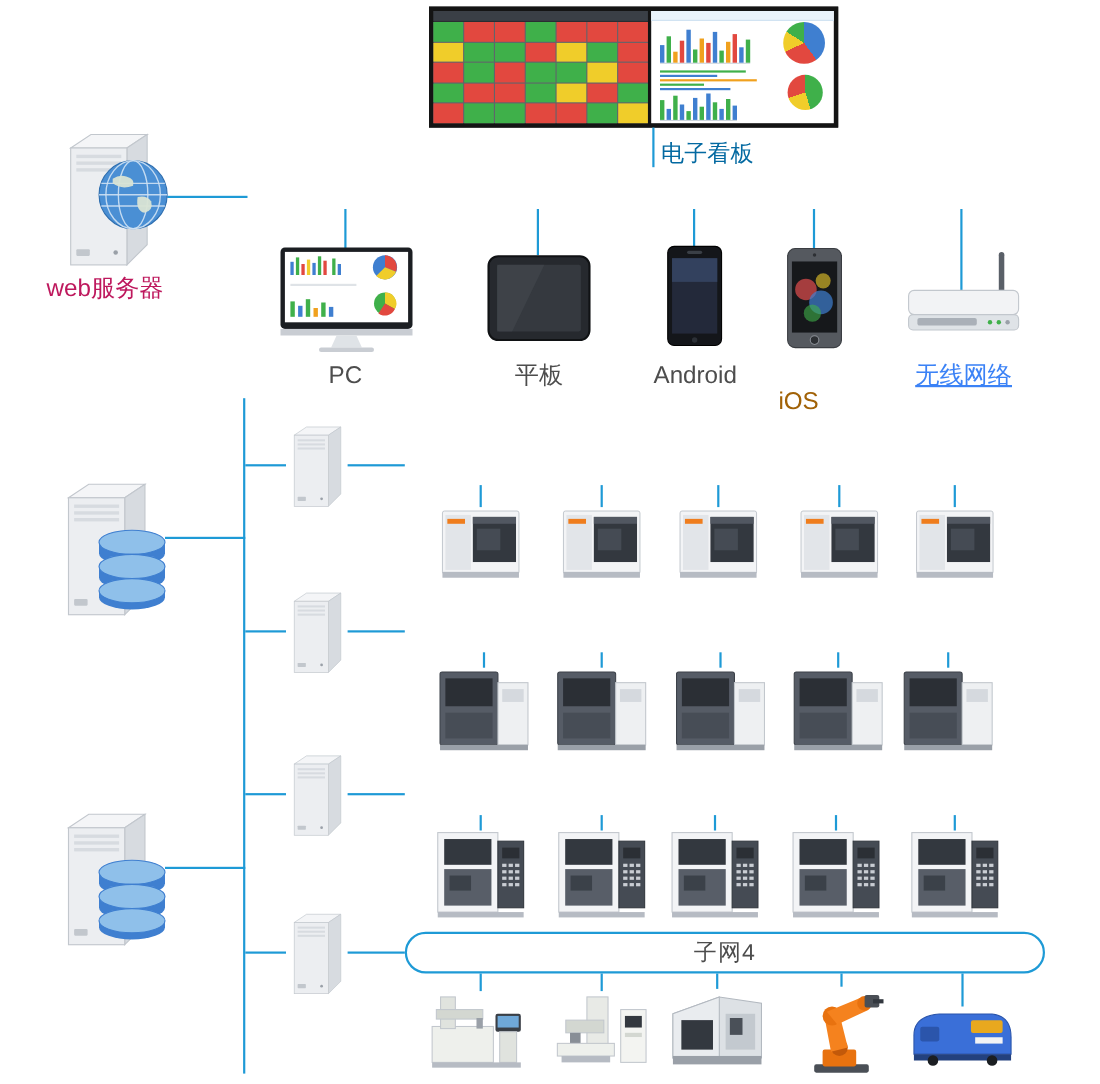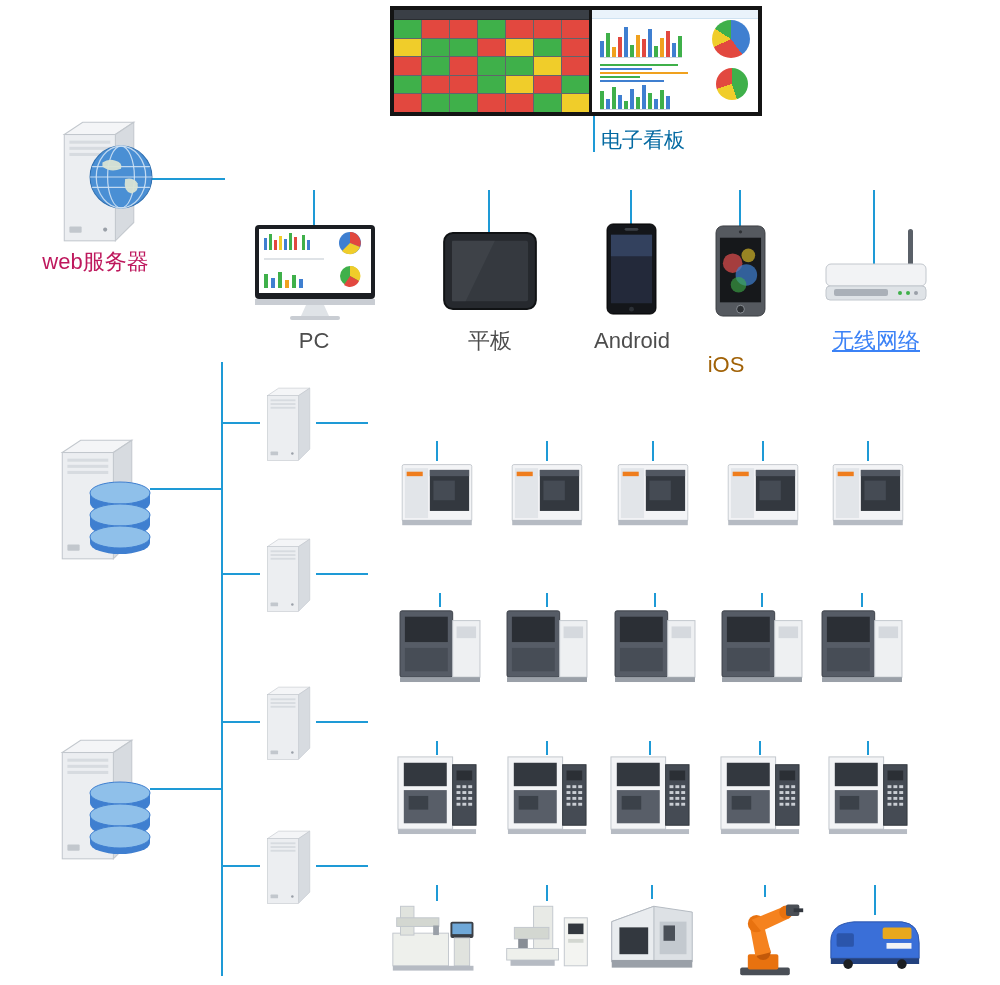--- a/index.html
+++ b/index.html
@@ -376,20 +376,23 @@
   <svg class="abs" style="left:260px; top:535px; width:56px; height:78px;">
       <use href="#sym-server"></use>
     </svg>
   <svg class="abs" style="left:260px; top:683px; width:56px; height:78px;">
       <use href="#sym-server"></use>
     </svg>
   <svg class="abs" style="left:260px; top:827px; width:56px; height:78px;">
       <use href="#sym-server"></use>
     </svg>
 
+  <div class="pill" style="left: 368px; top: 847px; width: 582px; height: 38px; border-color: rgb(30, 154, 214); color: rgb(77, 77, 77);">
+    <span>子网4</span>
+  </div>
 
   <div class="line" style="left: 436px; top: 441px; width: 2px; height: 20px; background: rgb(30, 154, 214);"></div>
   <div class="line" style="left: 546px; top: 441px; width: 2px; height: 20px; background: rgb(30, 154, 214);"></div>
   <div class="line" style="left: 652px; top: 441px; width: 2px; height: 20px; background: rgb(30, 154, 214);"></div>
   <div class="line" style="left: 762px; top: 441px; width: 2px; height: 20px; background: rgb(30, 154, 214);"></div>
   <div class="line" style="left: 867px; top: 441px; width: 2px; height: 20px; background: rgb(30, 154, 214);"></div>
   <svg class="abs" style="left:399px; top:461px; width:76px; height:66px;">
       <use href="#sym-cnc-a"></use>
     </svg>
   <svg class="abs" style="left:509px; top:461px; width:76px; height:66px;">

